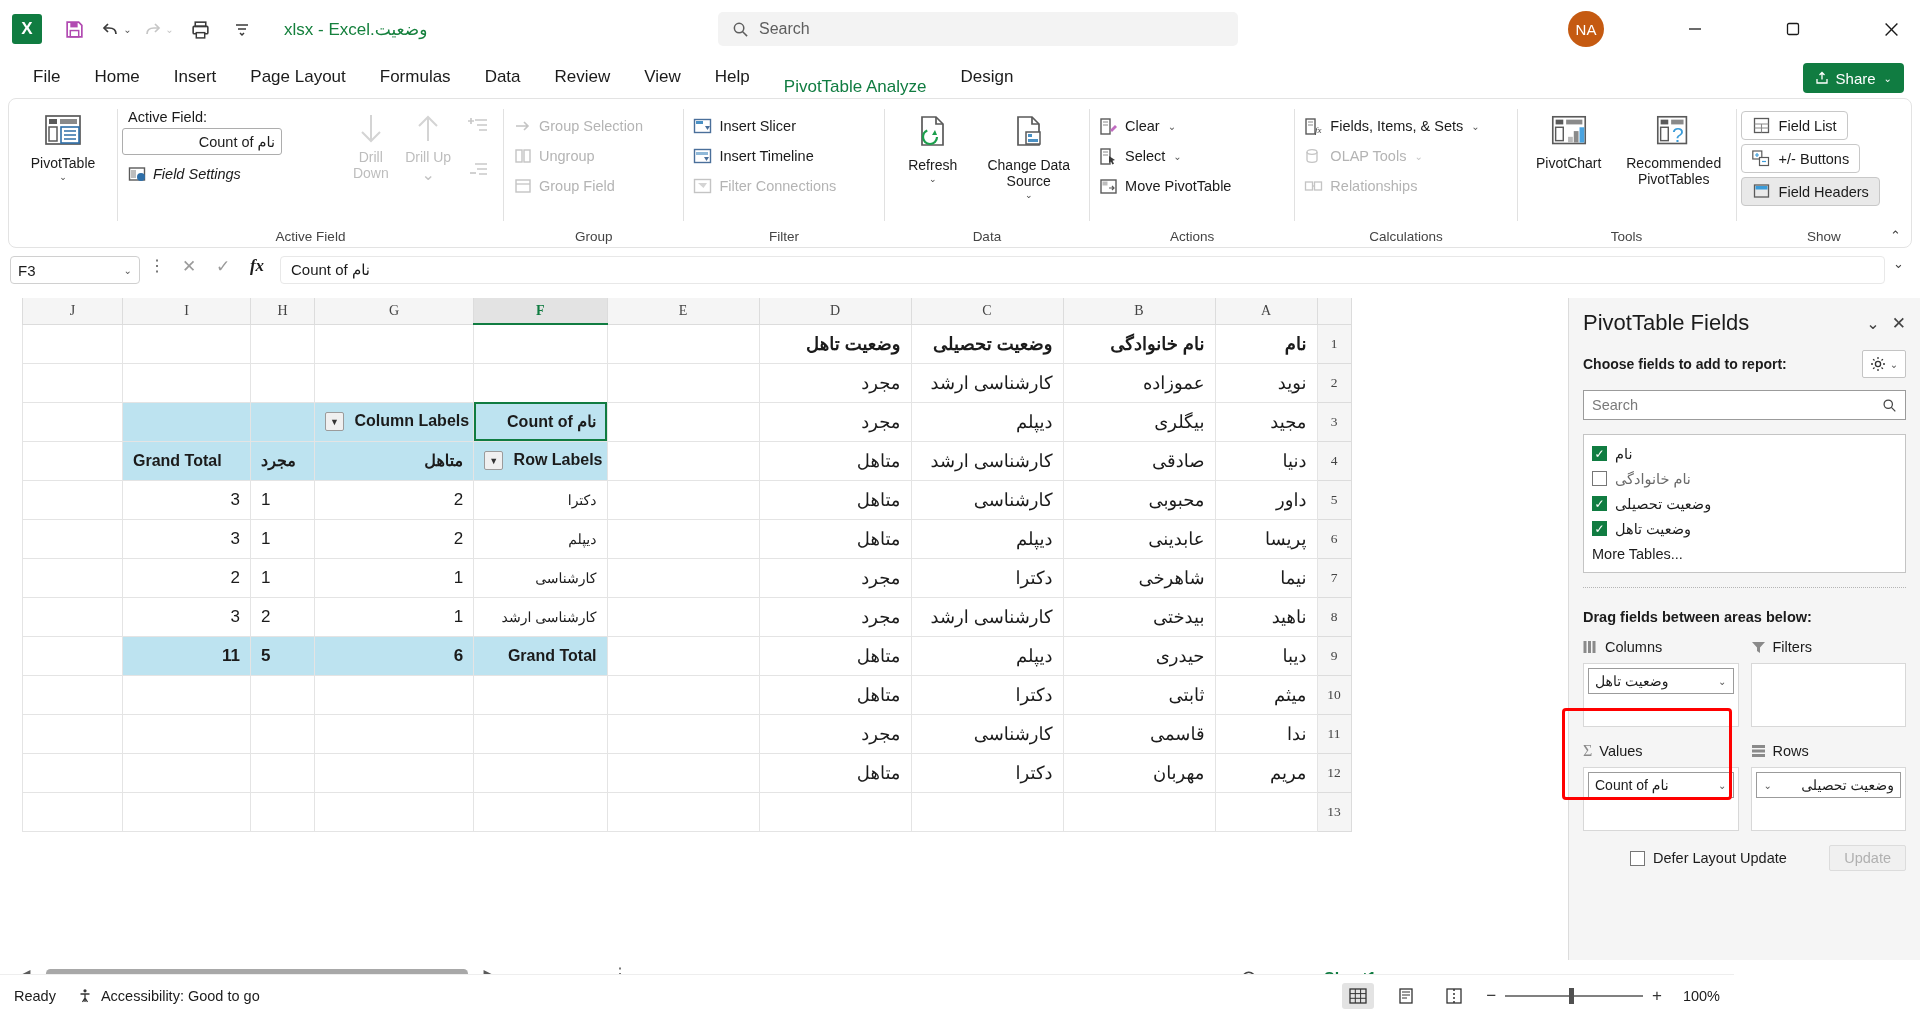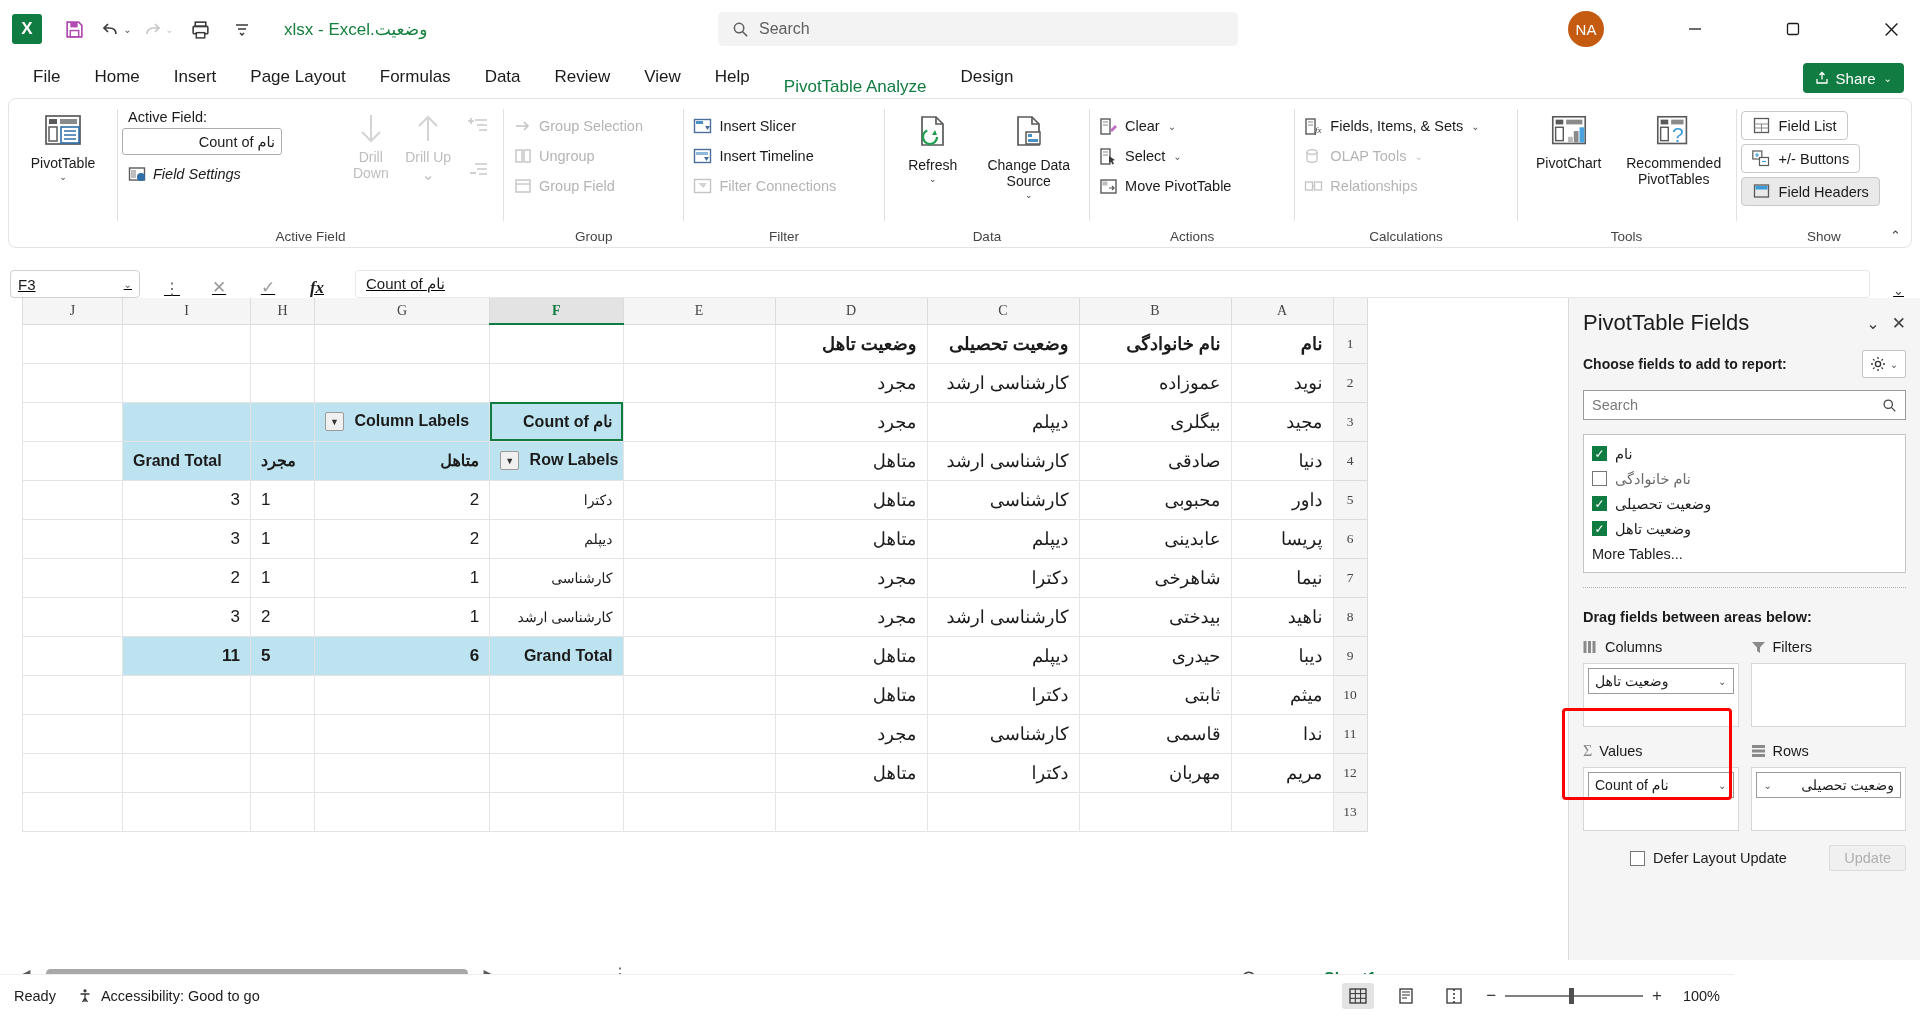--- a/index.html
+++ b/index.html
@@ -116,21 +116,21 @@
     display:flex; align-items:center; gap:8px; font-size:14.5px; color:#1b1b1b;
     border:1px solid #c8c8c8; border-radius:4px; height:29px; padding:0 10px;
     background:#fff; margin-bottom:4px; white-space:nowrap;
   }
   .showbtn.on { background:#e9e9e9; }
   .collapse-ribbon { position:absolute; right:10px; bottom:4px; color:#444; font-size:13px;}
 
   
   .fbar {
     position:absolute; top:256px; left:0; width:1920px; height:42px;
-    display:flex; align-items:flex-end; padding:0 10px; gap:19px; background:#fff;text-decoration:underline;
+    display:flex; align-items:flex-start; padding:0 10px; gap:4px; background:#fff;
   }
   .namebox {
     width:130px; height:28px; border:1px solid #d0d0d0; border-radius:4px;
     display:flex; align-items:center; justify-content:space-between;
     padding:0 7px; font-size:15px; color:#1b1b1b; background:#fff;
   }
   .fdots { color:#5f5f5f; font-size:16px; padding:0 5px; }
   .fbtn { width:30px; display:flex; align-items:center; justify-content:center; color:#9b9b9b; font-size:17px;}
   .fbtn.fx { color:#1b1b1b; font-style:italic; font-weight:bold; font-family:"Liberation Serif", serif; }
   .finput {
@@ -745,21 +745,21 @@
         <td class="cell rtl">کارشناسی ارشد</td>
         <td class="cell rtl">عموزاده</td>
         <td class="cell rtl">نوید</td>
         <td class="rowhdr">2</td>
       </tr>
 
       <tr>
         <td class="cell blank"></td>
         <td class="cell pv"></td>
         <td class="cell pv"></td>
-        <td class="cell pvh" style="text-align:right; padding-right:20px;">
+        <td class="cell pvh" style="text-align:right; padding-right:4px;">
           <span class="dropbtn">▼</span>
           <span style="margin-left:6px;">Column Labels</span>
         </td>
         <td class="cell pvh selbox" style="text-align:right;">
           <span>Count of نام</span>
         </td>
         <td class="cell blank"></td>
         <td class="cell rtl">مجرد</td>
         <td class="cell rtl">دیپلم</td>
         <td class="cell rtl">بیگلری</td>

